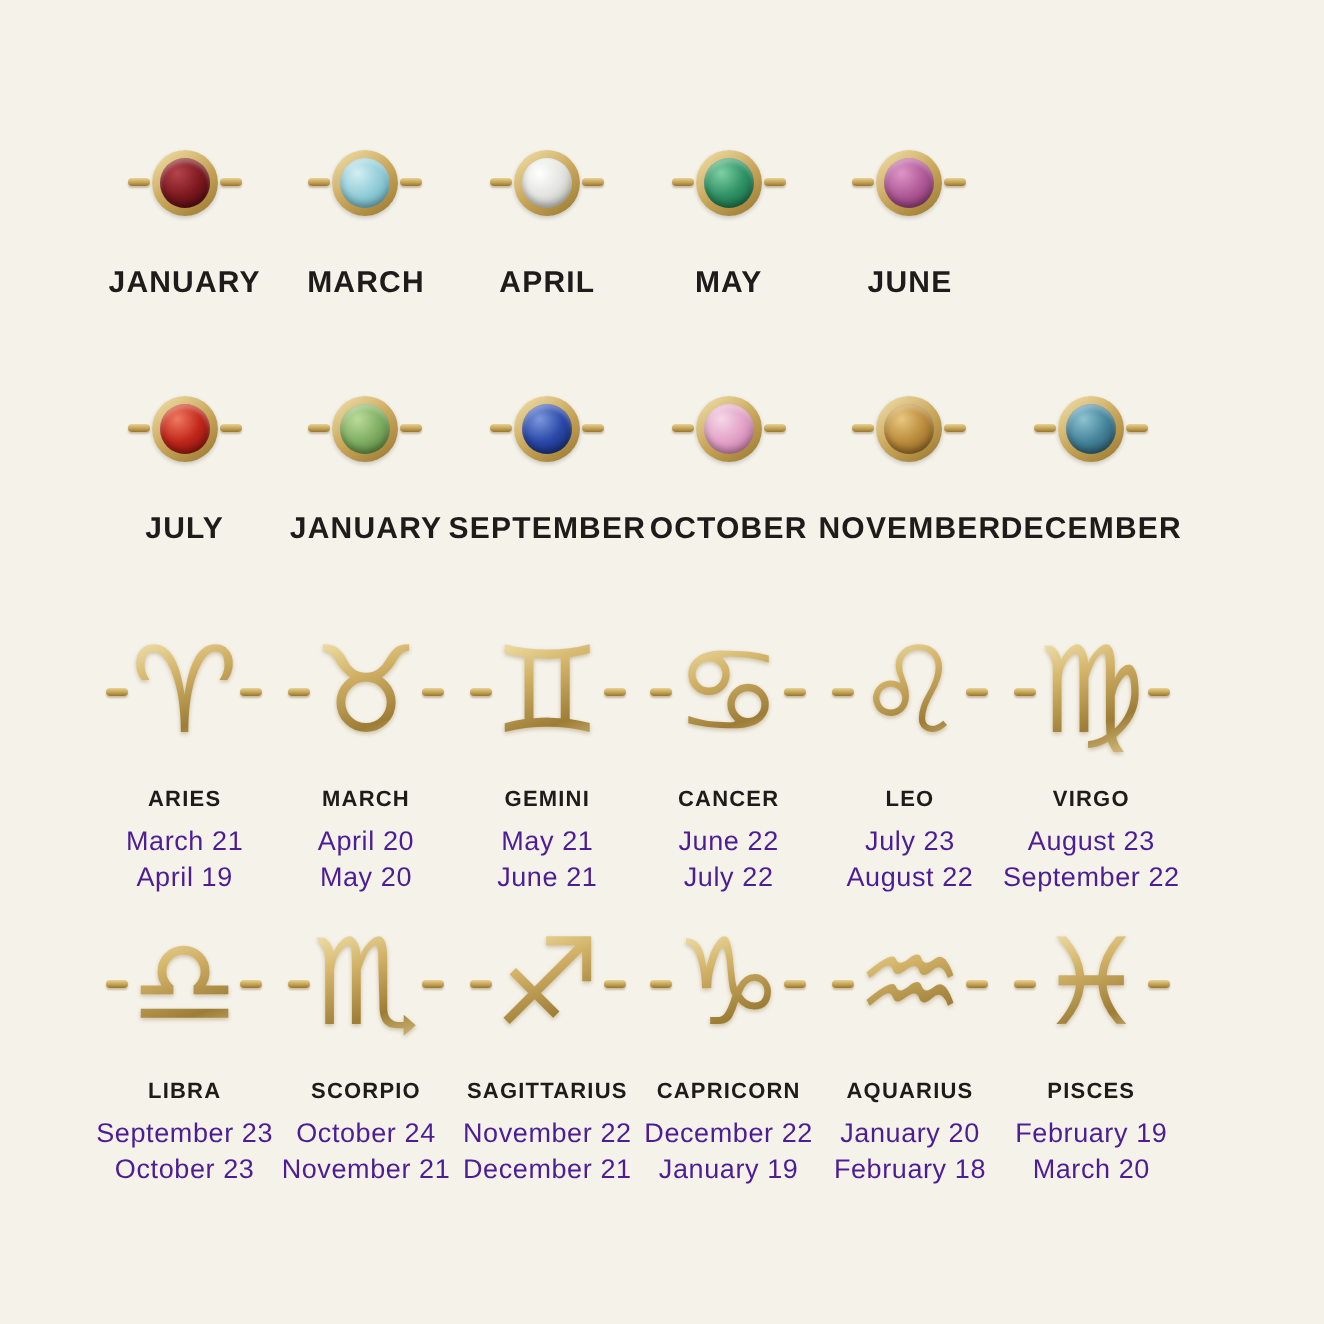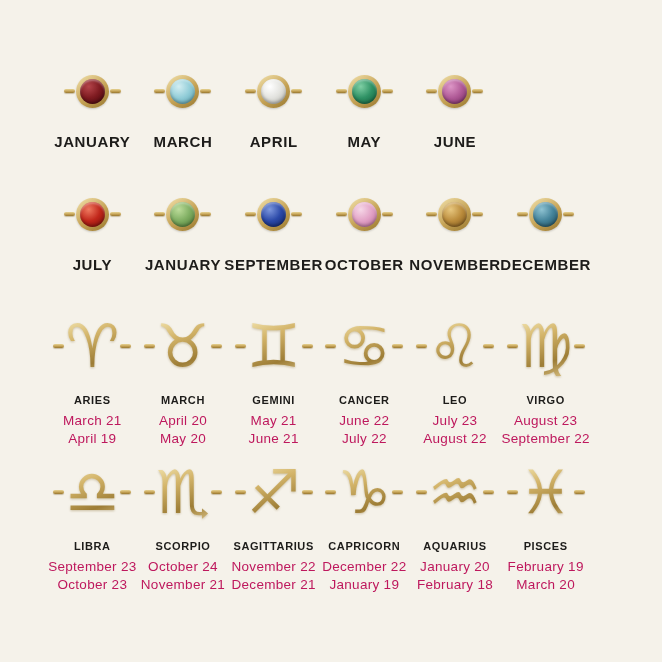--- a/index.html
+++ b/index.html
@@ -61,21 +61,21 @@
     -webkit-background-clip:text;background-clip:text;
     -webkit-text-fill-color:transparent;
     filter:drop-shadow(0 1px 1px rgba(130,100,35,.35));
   }
   .z-name{
     font-size:11px;font-weight:bold;letter-spacing:.6px;
     white-space:nowrap;line-height:17px;
   }
   .z-date{
     font-size:13.5px;letter-spacing:.3px;
-    white-space:nowrap;line-height:17.5px;color:#be185d;
+    white-space:nowrap;line-height:17.5px;color:#4c1d95;
   }
   .z-date-first{margin-top:3px;}
 </style>
 </head>
 <body>
 
 <div class="page">
 
   <section class="row row-m1">
     <div class="cell">

